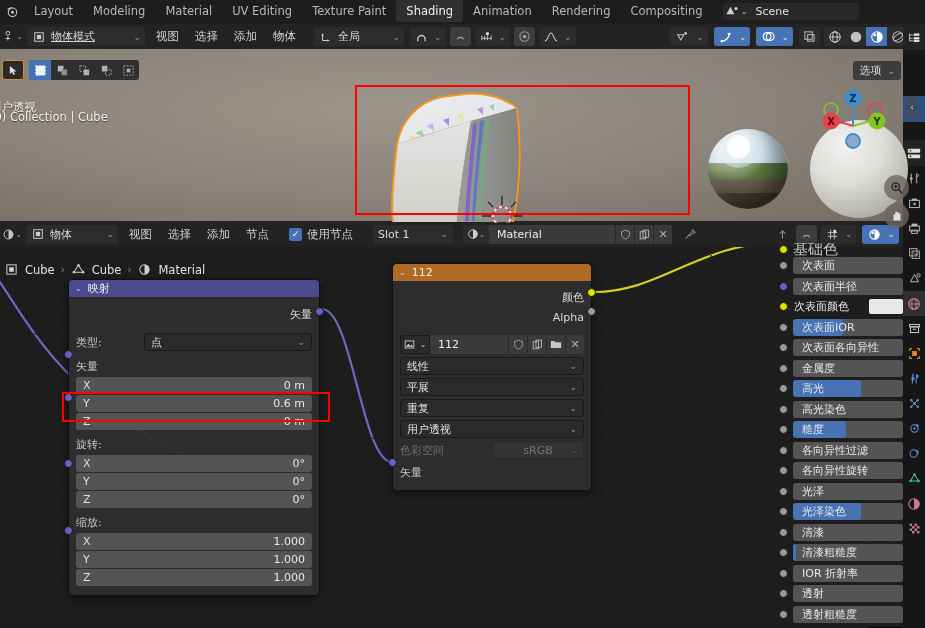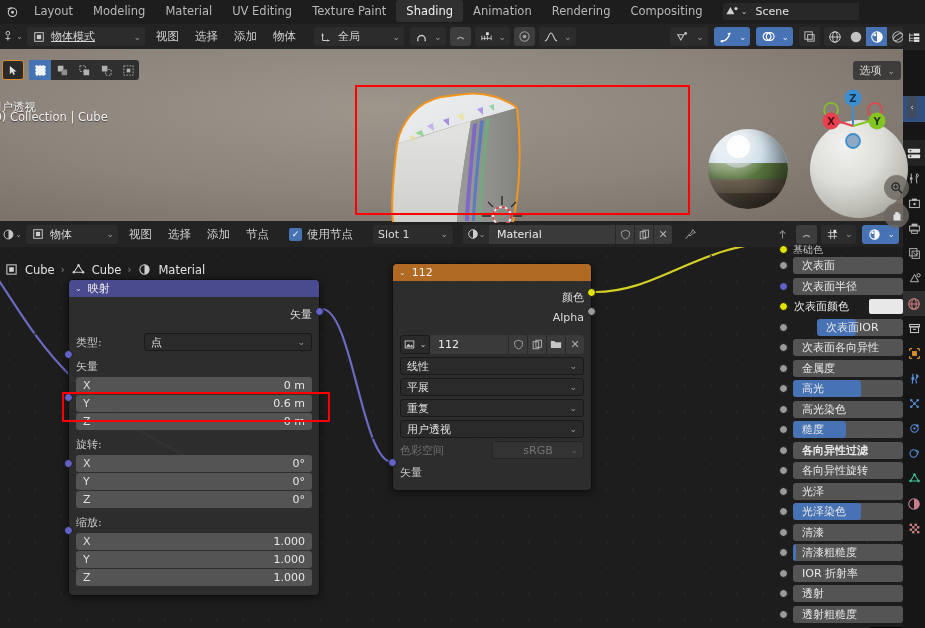--- a/index.html
+++ b/index.html
@@ -1218,21 +1218,21 @@
       <div class="rowLbl" style="margin-top:2px;">矢量</div>
     </div>
     <span class="socket s-col" style="right:-5px;top:24px;"></span>
     <span class="socket s-gray" style="right:-5px;top:43px;"></span>
     <span class="socket s-vec" style="left:-5px;top:194px;"></span>
   </div>
 
   <div class="pnode">
     <div style="display:flex;align-items:center;height:13px;overflow:hidden;">
       <span class="pSock" style="background:#e2e200;"></span>
-      <span style="color:#c4c4c4;font-size:10px;">基础色</span>
+      <span style="color:#c4c4c4;font-size:15px;">基础色</span>
     </div>
     <div id="principled-rows">
         <div class="pRow">
           <span class="pSock" style="background: rgb(154, 154, 154);"></span>
           <span class="pField" style="position: relative;">
             <span class="txt">次表面</span>
           </span>
         </div>
         <div class="pRow">
           <span class="pSock" style="background: rgb(99, 99, 199);"></span>
@@ -1242,21 +1242,21 @@
         </div>
         <div class="pRow">
           <span class="pSock" style="background: rgb(226, 226, 0);"></span>
           <span class="pField plain" style="position: relative;">
             <span class="txt">次表面颜色</span>
           </span>
           <span class="swatch" style="background: rgb(232, 232, 232);"></span>
         </div>
         <div class="pRow">
           <span class="pSock" style="background: rgb(154, 154, 154);"></span>
-          <span class="pField" style="position: relative; margin-left: 24px;">
+          <span class="pField" style="position: relative;">
             <span class="fill" style="width: 45%;"></span>
             <span class="txt">次表面IOR</span>
           </span>
         </div>
         <div class="pRow">
           <span class="pSock" style="background: rgb(154, 154, 154);"></span>
           <span class="pField" style="position: relative;">
             <span class="txt">次表面各向异性</span>
           </span>
         </div>
@@ -1281,21 +1281,21 @@
         </div>
         <div class="pRow">
           <span class="pSock" style="background: rgb(154, 154, 154);"></span>
           <span class="pField" style="position: relative;">
             <span class="fill" style="width: 48%;"></span>
             <span class="txt">糙度</span>
           </span>
         </div>
         <div class="pRow">
           <span class="pSock" style="background: rgb(154, 154, 154);"></span>
-          <span class="pField" style="position: relative; font-weight: bold;">
+          <span class="pField" style="position: relative;">
             <span class="txt">各向异性过滤</span>
           </span>
         </div>
         <div class="pRow">
           <span class="pSock" style="background: rgb(154, 154, 154);"></span>
           <span class="pField" style="position: relative;">
             <span class="txt">各向异性旋转</span>
           </span>
         </div>
         <div class="pRow">

